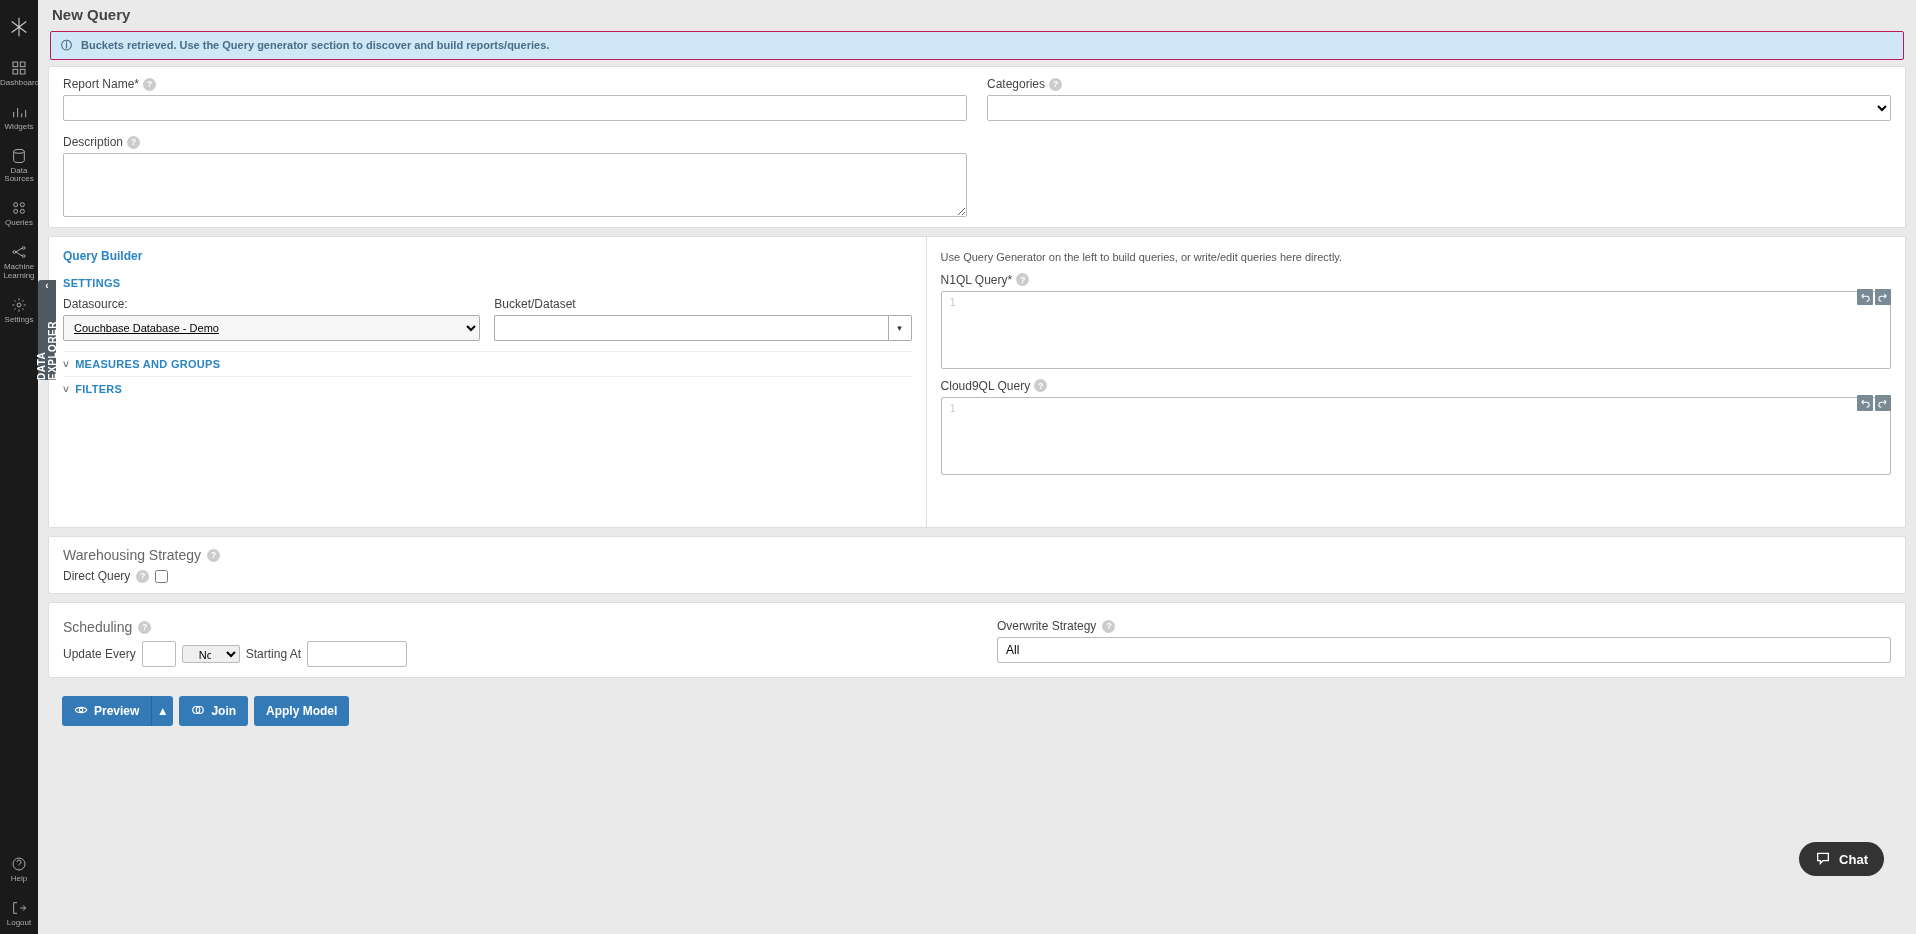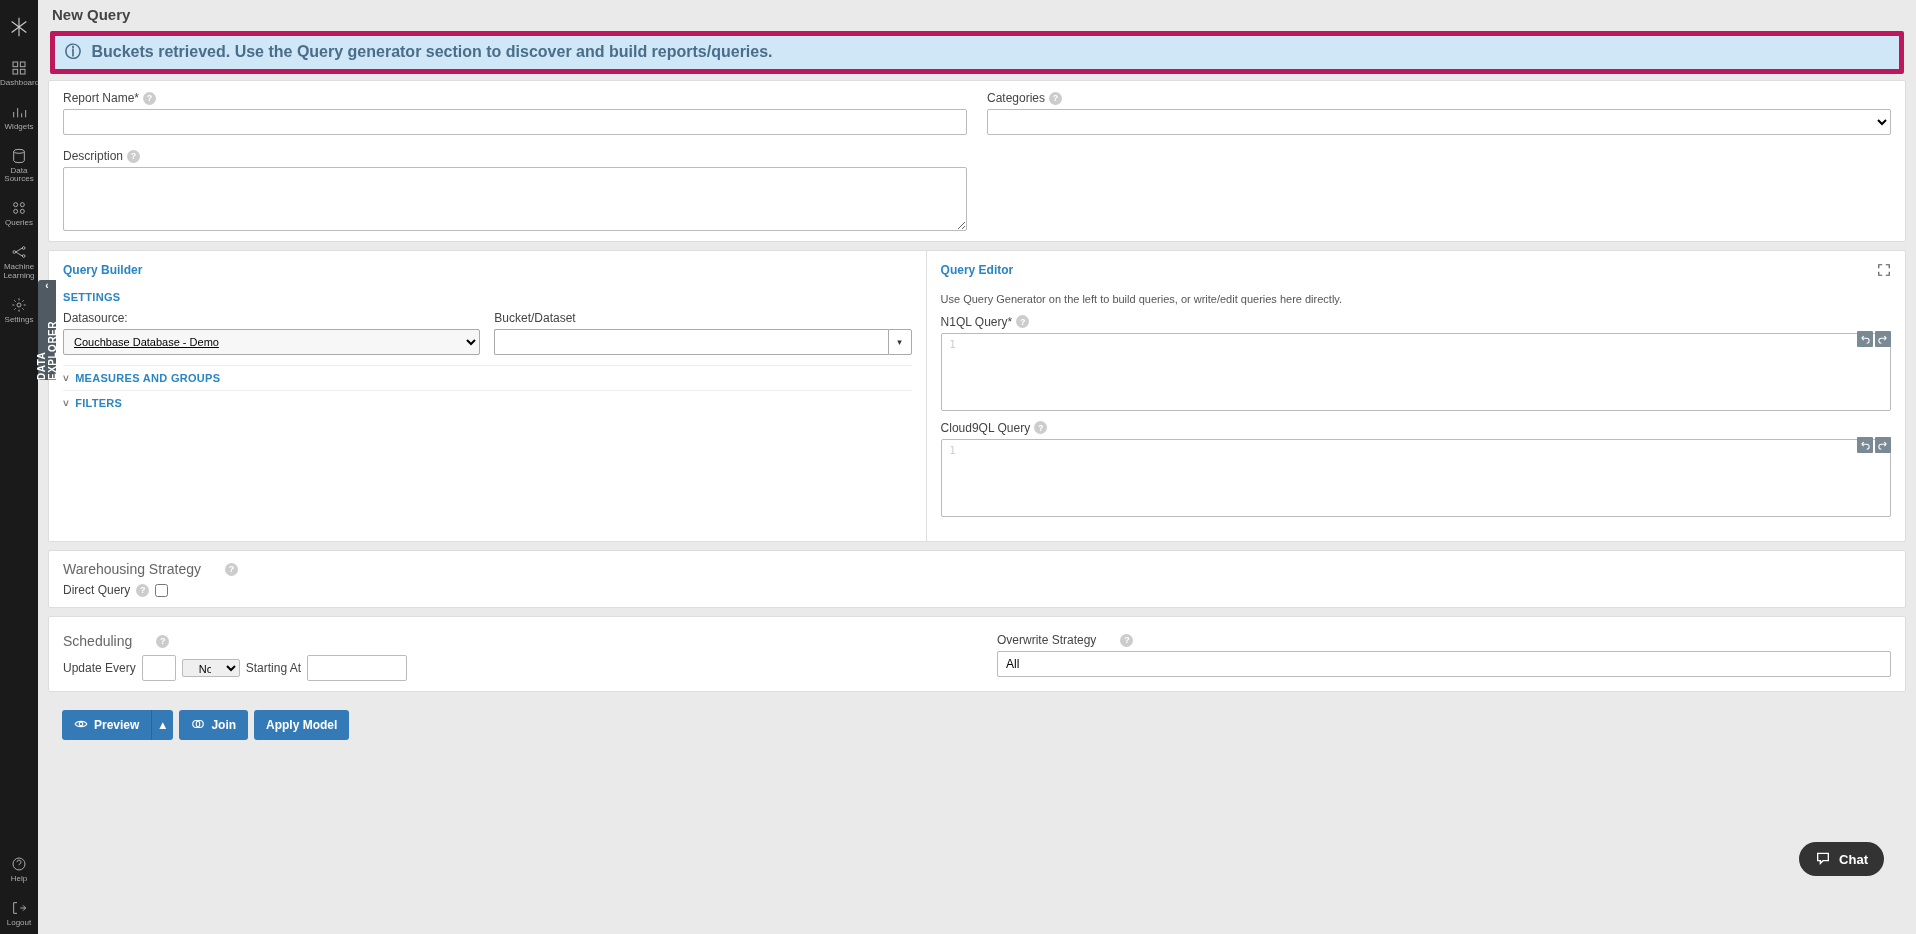--- a/index.html
+++ b/index.html
@@ -7,21 +7,21 @@
 .app { display: flex; height: 934px; width: 1916px; }
 .sidebar { width: 38px; background: #1a1a1a; display: flex; flex-direction: column; align-items: center; padding-top: 8px; color: #bbb; }
 .sidebar-logo { width: 22px; height: 22px; margin: 8px 0 12px 0; color:#ccc; display:flex; align-items:center; justify-content:center;}
 .side-items { flex: 1; display: flex; flex-direction: column; align-items: center; width: 100%; }
 .side-item { width: 100%; text-align: center; padding: 10px 0 6px 0; font-size: 8px; color: #aaa; cursor: pointer; line-height: 1.1; }
 .side-item .icon { display: block; margin: 0 auto 3px auto; width: 20px; height: 16px; }
 .side-bottom { margin-top: auto; width: 100%; }
 .main { flex: 1; display: flex; flex-direction: column; background: #eaeaea; position: relative; }
 .title-bar { padding: 6px 14px; font-size: 15px; color: #444; font-weight: 600; background:#eaeaea;}
 .content-scroll { flex: 1; overflow-y: auto; padding: 0 10px 70px 10px; }
-.info-banner { background: #cfe7f7; border: 5px solid #be185d; color: #4a6d89; padding: 6px 10px; margin: 2px 2px 6px 2px; border-radius: 2px; font-size: 16px; font-weight: 600; }
+.info-banner { background: #cfe7f7; border: 1px solid #be185d; color: #4a6d89; padding: 6px 10px; margin: 2px 2px 6px 2px; border-radius: 2px; font-size: 11px; font-weight: 600; }
 .info-banner .info-icon { margin-right: 6px; font-weight: bold; }
 .panel { background: #fff; border: 1px solid #ddd; border-radius: 2px; padding: 10px 14px; margin-bottom: 8px; }
 .row { display: flex; gap: 20px; }
 .col { flex: 1; display: flex; flex-direction: column; }
 .field-label { font-size: 12px; color: #444; margin-bottom: 4px; display: flex; align-items: center; gap: 4px;}
 .help-icon { display:inline-flex; width:13px; height:13px; border-radius:50%; background:#ccc; color:#fff; align-items:center; justify-content:center; font-size:9px; font-weight:bold;}
 .text-input { width: 100%; height: 26px; border: 1px solid #bbb; border-radius: 2px; padding: 3px 6px; font-size: 12px; }
 .select-input { width: 100%; height: 26px; border: 1px solid #bbb; border-radius: 2px; padding: 3px 6px; font-size: 12px; background: #fff; }
 .textarea-input { width: 100%; height: 64px; border: 1px solid #bbb; border-radius: 2px; padding: 4px 6px; font-size: 12px; resize: both; }
 .builder-panel { display: flex; padding: 0; height: 292px; }
@@ -41,21 +41,21 @@
 .chev {font-size:10px; color:#777;}
 .hint-text { font-size: 11px; color:#555; margin: 6px 0 10px 0; }
 .editor-label { font-size:12px; color:#444; margin-bottom: 4px; display:flex; gap:4px; position:relative;}
 .editor-tools { position:absolute; right:0; top:16px; display:flex; gap:2px;}
 .tool-btn { width:16px; height:16px; background:#7a8a95; color:#fff; border:none; border-radius:1px; cursor:pointer; display:flex; align-items:center; justify-content:center; font-size:10px;}
 .code-box { width:100%; border:1px solid #bbb; border-radius:2px; font-family: monospace; font-size:11px; color:#999; padding: 4px 8px; }
 .code-box.n1ql { height: 78px; margin-bottom: 10px;}
 .code-box.c9 { height: 78px;}
 .linenum{ color:#ccc; font-size:10px;}
 .expand-icon { cursor:pointer; color:#666; display:inline-flex;}
-.section-title { font-size: 14px; color: #666; font-weight: 400; margin-bottom: 6px; display:flex; align-items:center; gap:24px;text-align:center;}
+.section-title { font-size: 14px; color: #666; font-weight: 400; margin-bottom: 6px; display:flex; align-items:center; gap:6px;text-align:center;}
 .inline-field { display:flex; align-items:center; gap:6px; font-size:12px; color:#444;}
 .inline-field input[type=text]{ height:26px; border:1px solid #bbb; border-radius:2px; padding:2px 4px;}
 .inline-field select{ height:18px; border:1px solid #bbb; border-radius:2px; padding:2px 12px; font-size:11px;}
 .sched-row{display:flex; gap:40px; align-items:flex-start; margin-top:6px;}
 .sched-left{flex:1;}
 .sched-right{flex:1;}
 .overwrite-input{width:100%; height:26px; border:1px solid #bbb; border-radius:2px; padding:3px 8px; font-size:12px;}
 .action-bar { display:flex; align-items:center; justify-content:space-between; padding:10px 14px; background: #eaeaea;}
 .action-left, .action-right { display:flex; gap:6px;}
 .btn { height:30px; padding: 0 12px; border:none; border-radius:3px; font-size:12px; font-weight:600; color:#fff; cursor:pointer; display:inline-flex; align-items:center; gap:6px;}
@@ -213,28 +213,20 @@
           <div class="collapse-row">
             <span class="chev">˅</span>
             <span>MEASURES AND GROUPS</span>
           </div>
           <div class="collapse-row">
             <span class="chev">˅</span>
             <span>FILTERS</span>
           </div>
         </div>
         <div class="builder-right">
-          <div class="section-header">
-            <span>Query Editor</span>
-            <span class="expand-icon">
-              <svg viewBox="0 0 24 24" width="14" height="14" stroke="#555" stroke-width="2" fill="none">
-                  <path d="M3 9 L3 3 L9 3 M21 9 L21 3 L15 3 M3 15 L3 21 L9 21 M21 15 L21 21 L15 21"></path>
-                </svg>
-            </span>
-          </div>
           <div class="hint-text">Use Query Generator on the left to build queries, or write/edit queries here directly.</div>
           <div class="editor-label" style="position:relative;">
             <span>N1QL Query*</span>
             <span class="help-icon">?</span>
             <div class="editor-tools">
               <button class="tool-btn">
                   <svg viewBox="0 0 24 24" width="10" height="10" stroke="#fff" stroke-width="2.5" fill="none">
                     <path d="M4 10 L9 5 M4 10 L9 15 M4 10 L16 10 A6 6 0 0 1 16 22"></path>
                   </svg>
                 </button>

